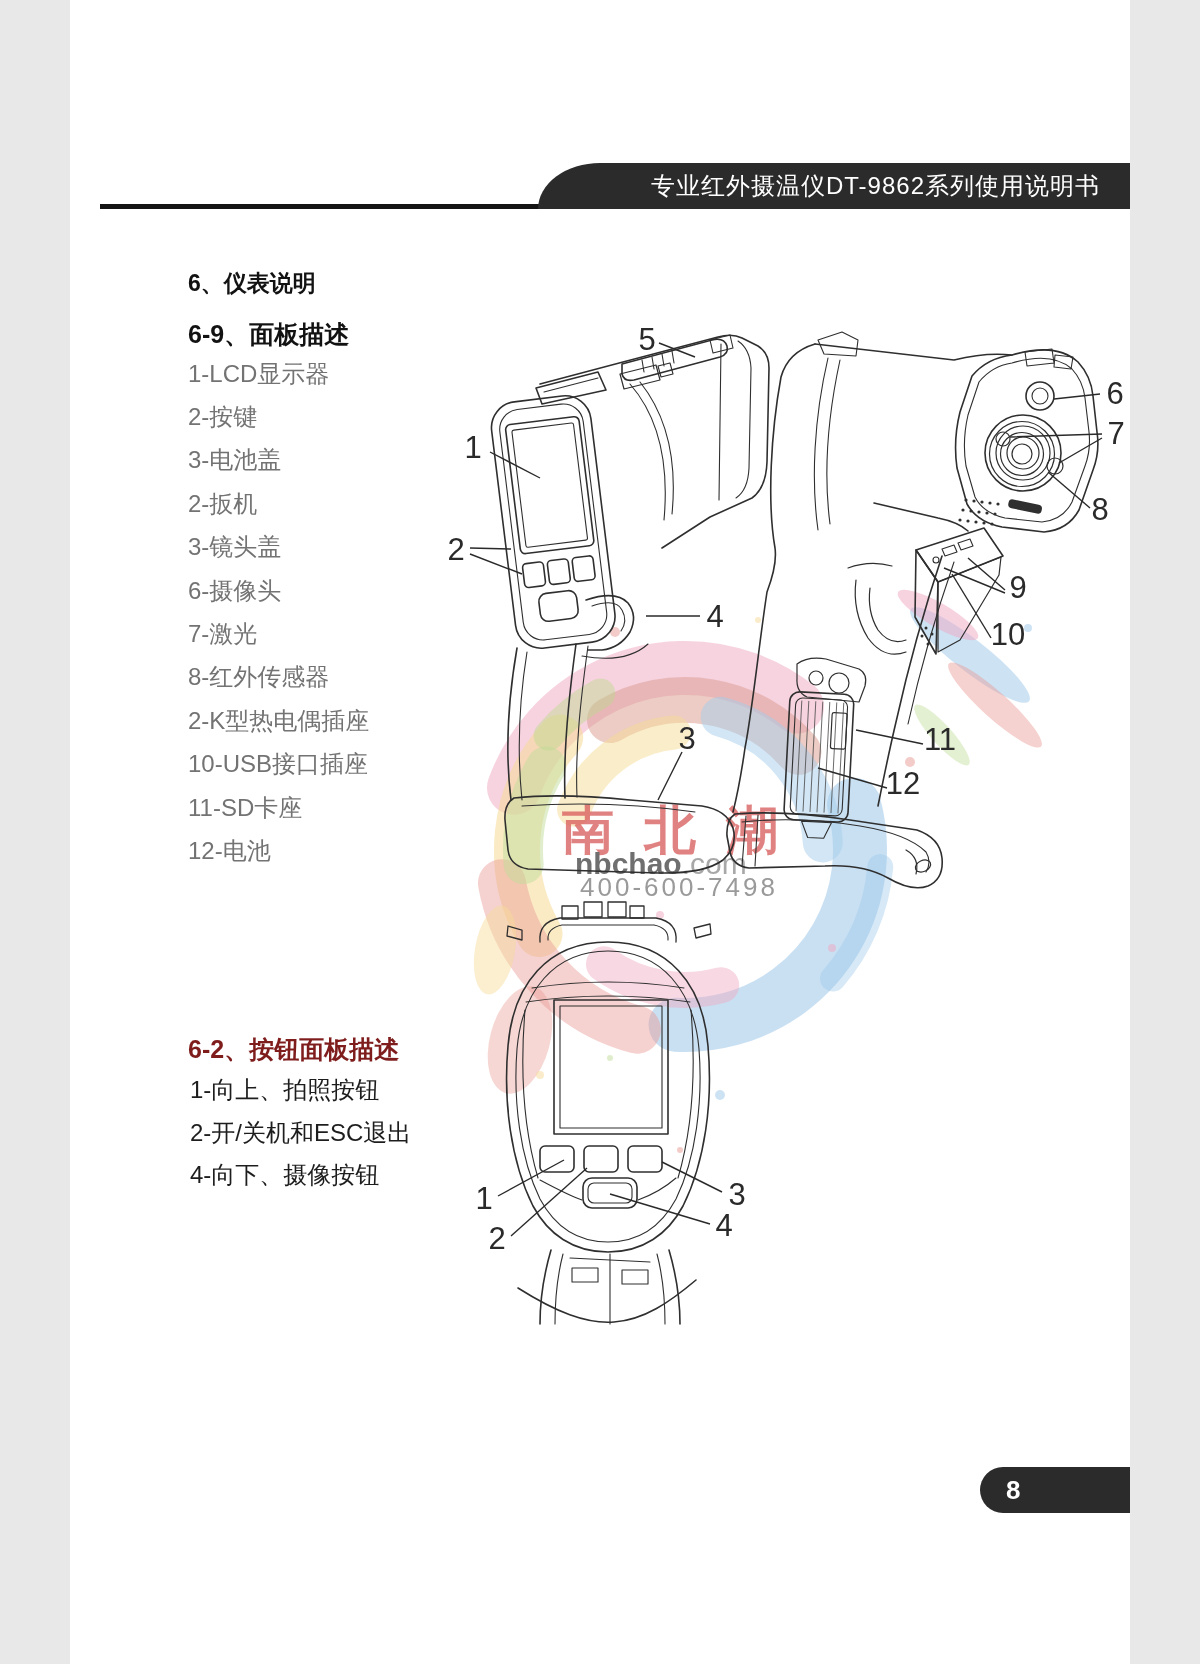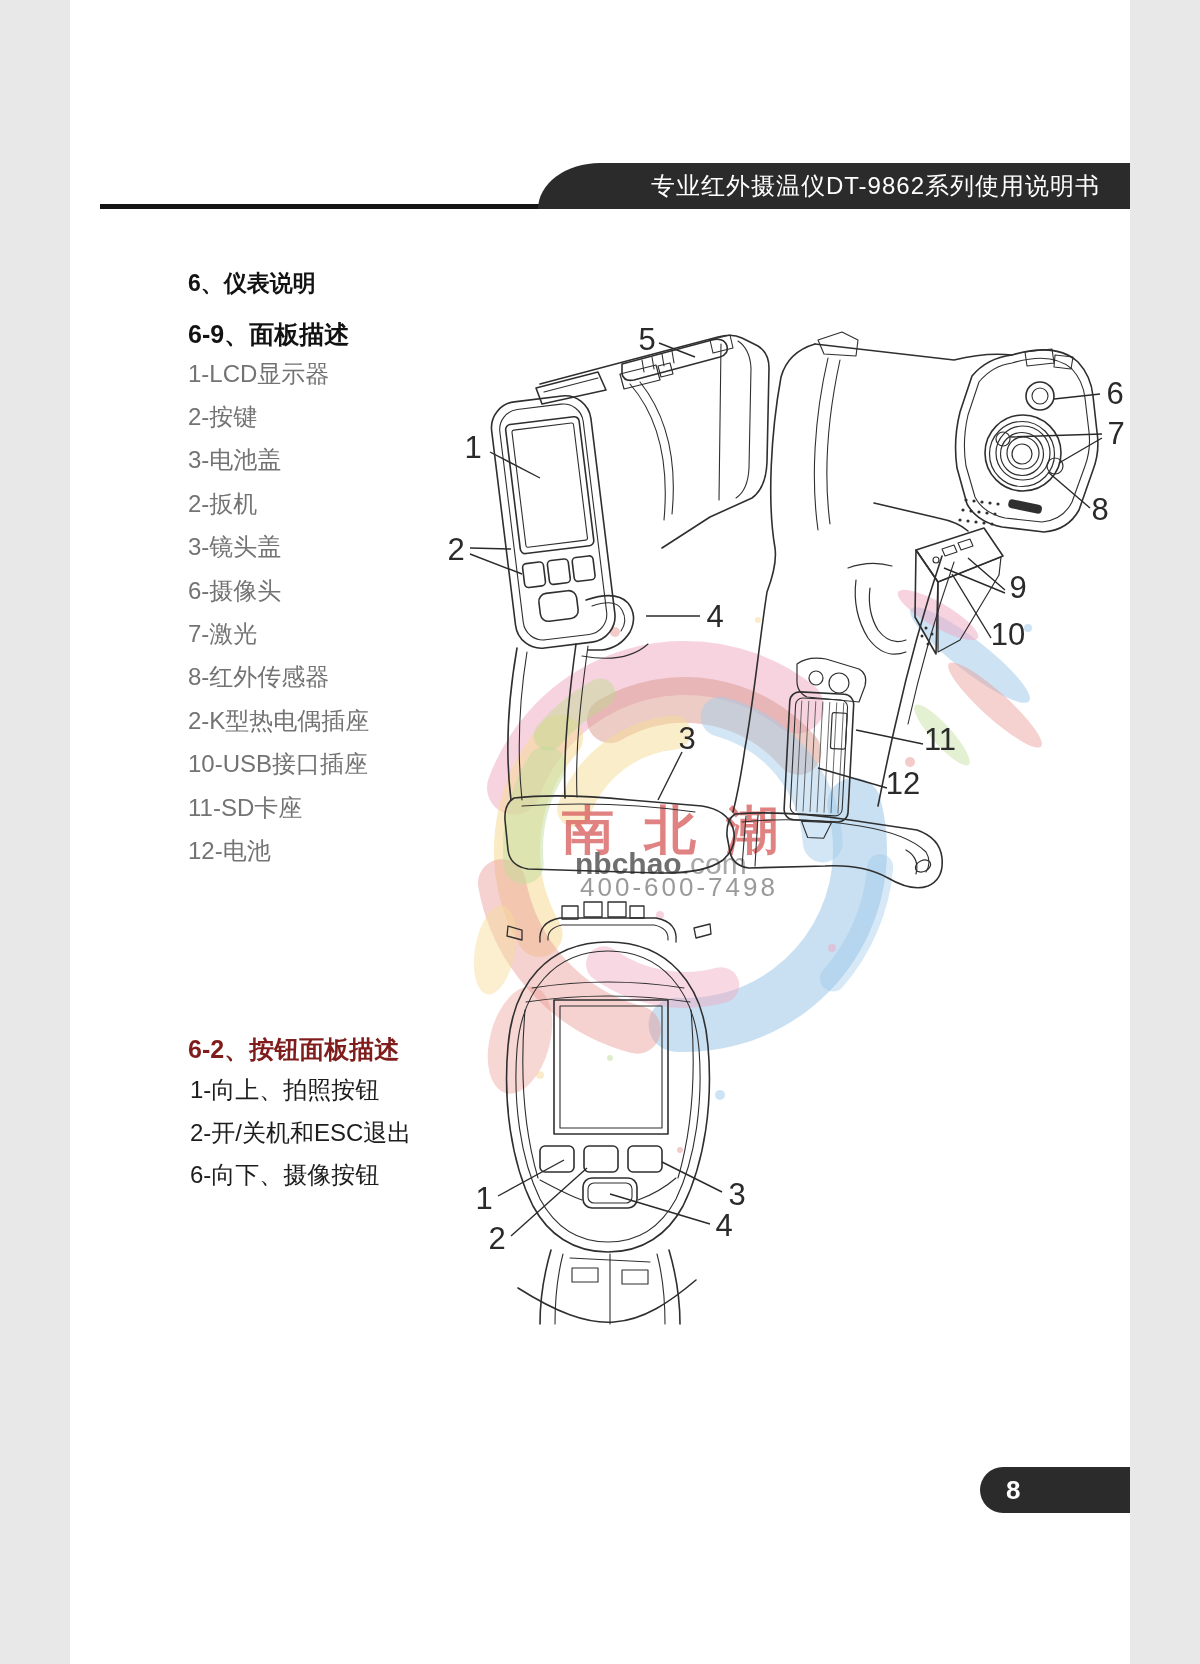--- a/index.html
+++ b/index.html
@@ -61,21 +61,21 @@
     <div class="li">2-K型热电偶插座</div>
     <div class="li">10-USB接口插座</div>
     <div class="li">11-SD卡座</div>
     <div class="li">12-电池</div>
   </div>
 
   <div class="sec-sub2">6-2、按钮面板描述</div>
   <div class="button-items">
     <div class="li">1-向上、拍照按钮</div>
     <div class="li">2-开/关机和ESC退出</div>
-    <div class="li">6-向下、摄像按钮</div>
+    <div class="li">4-向下、摄像按钮</div>
   </div>
 
   <div class="page-badge">
     <span>8</span>
   </div>
 
   <svg class="art" width="1200" height="1664" viewBox="0 0 1200 1664">
 
     <g stroke-linecap="round" fill="none">
       <circle cx="615" cy="850" r="182" stroke="#f0a8c2" stroke-width="54" opacity="0.5" stroke-dasharray="343 1143" transform="rotate(-160 615 850)"></circle>

